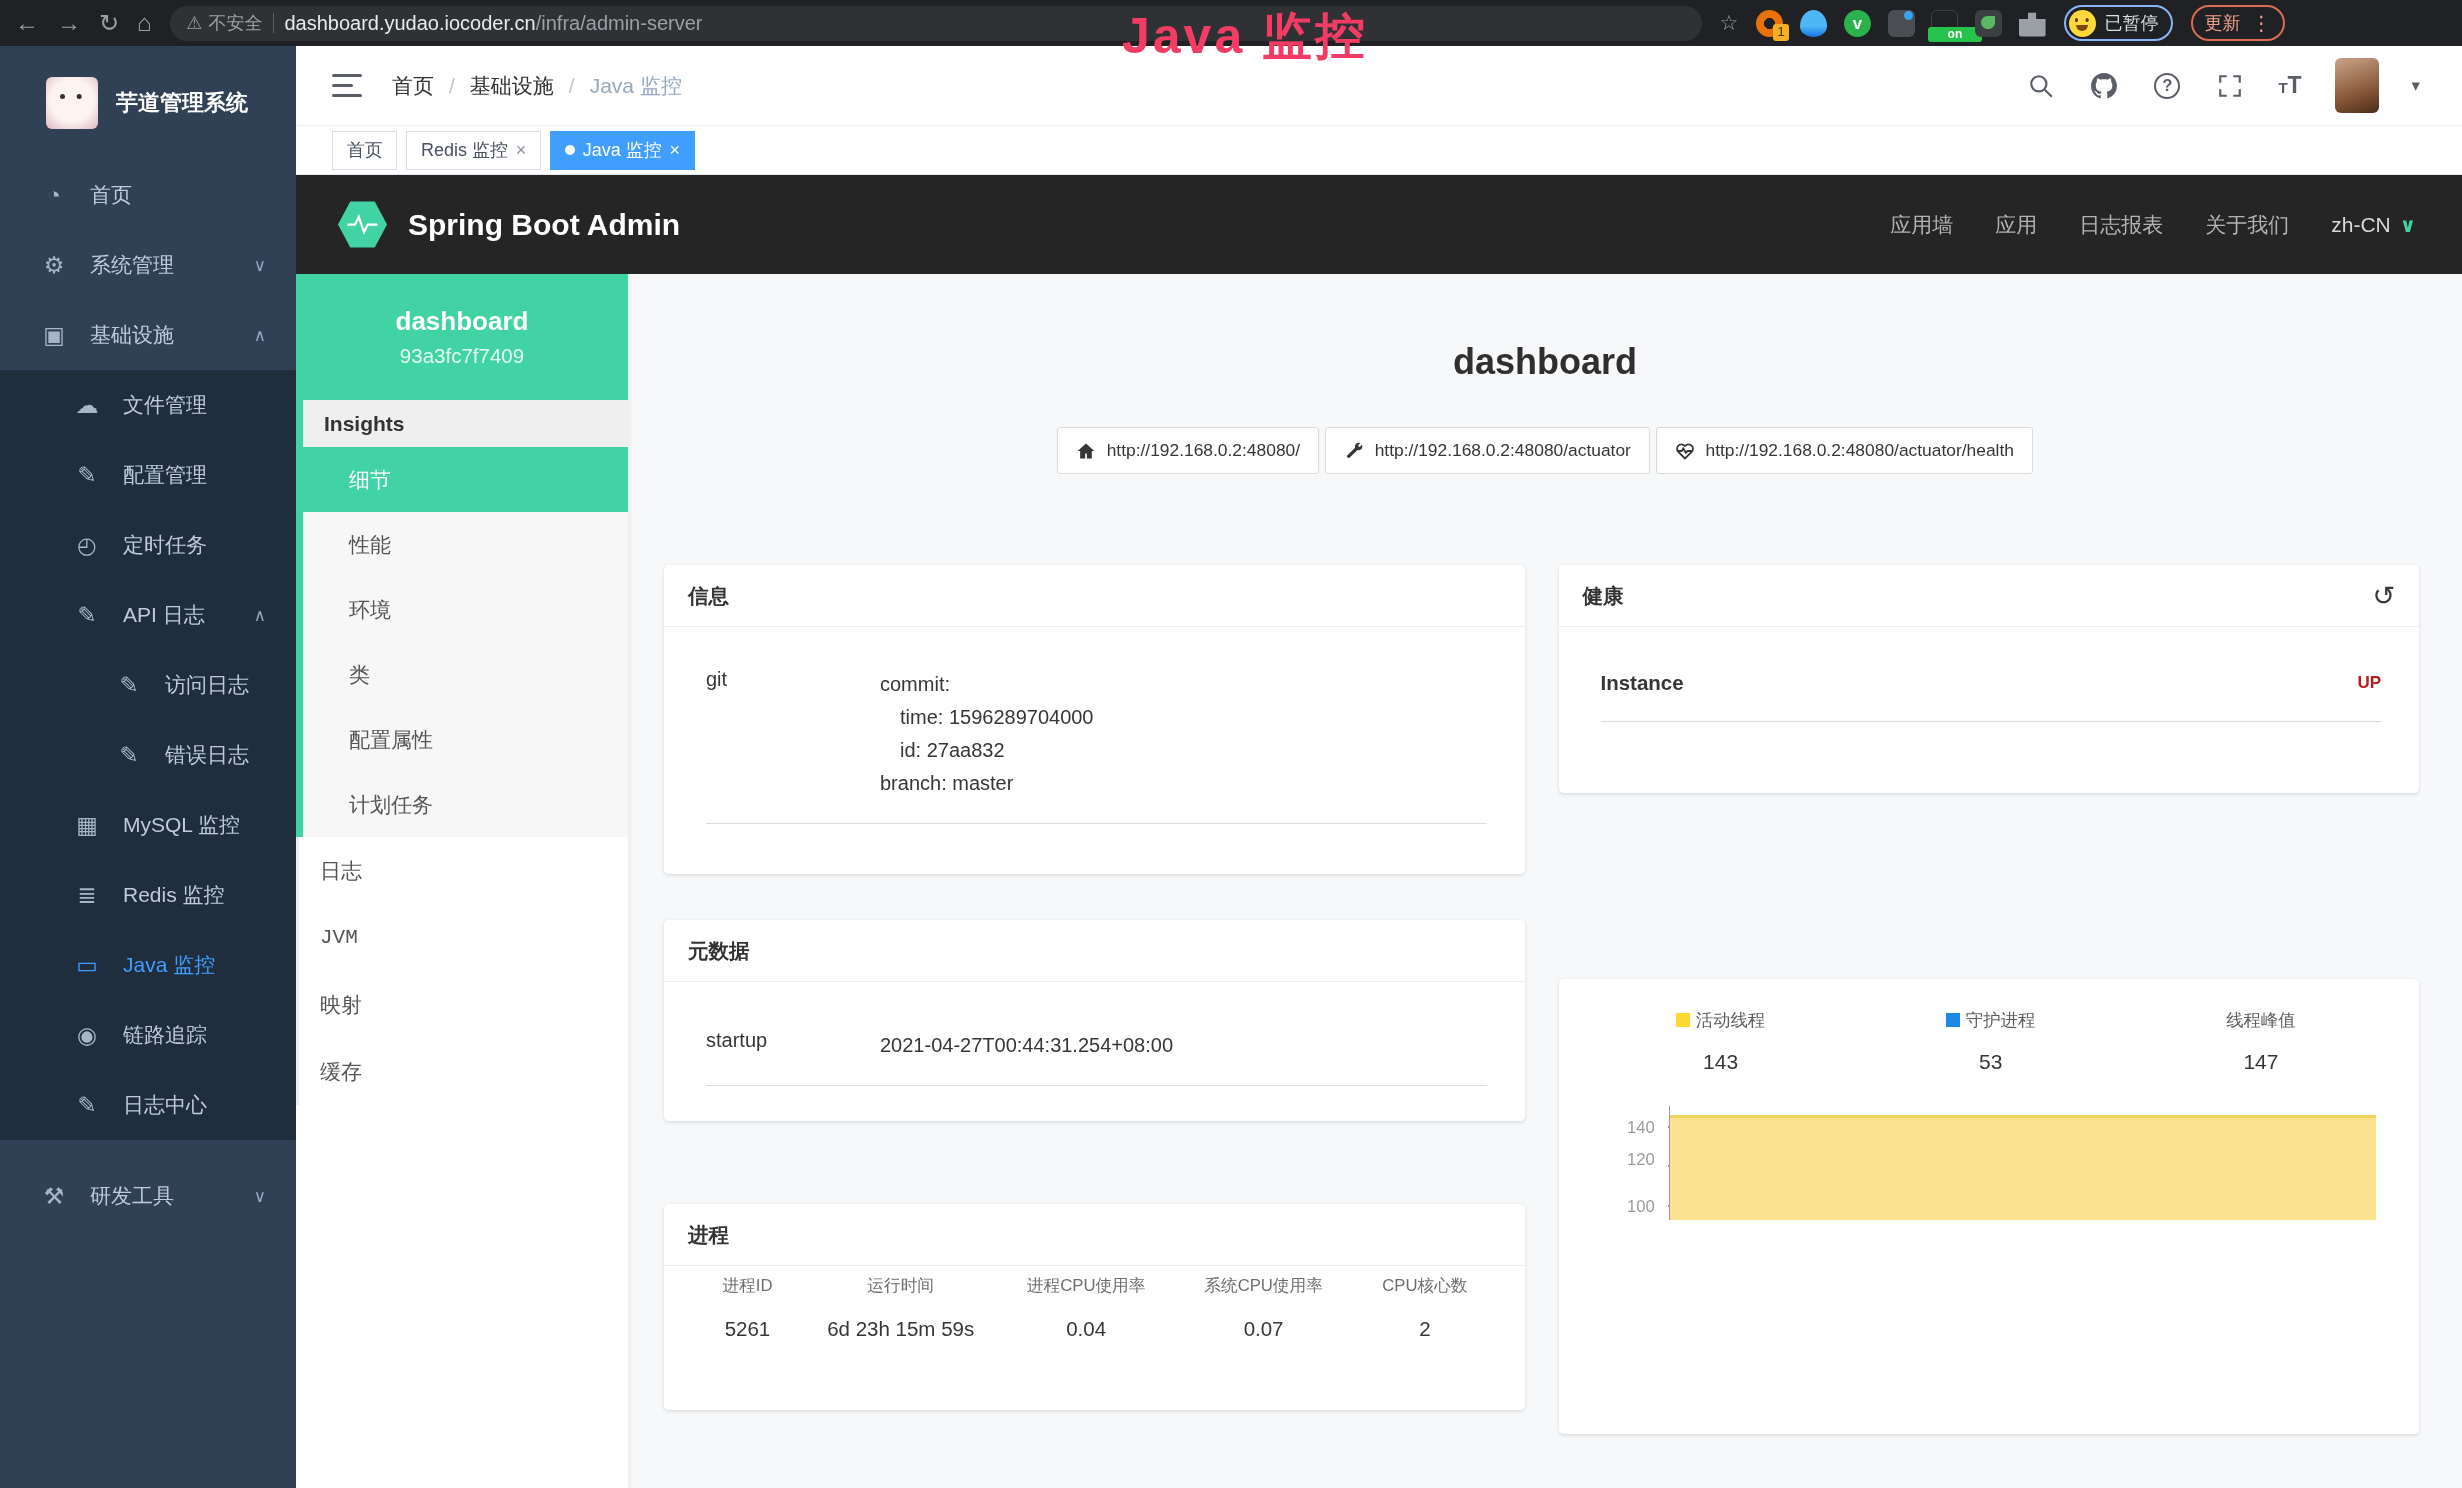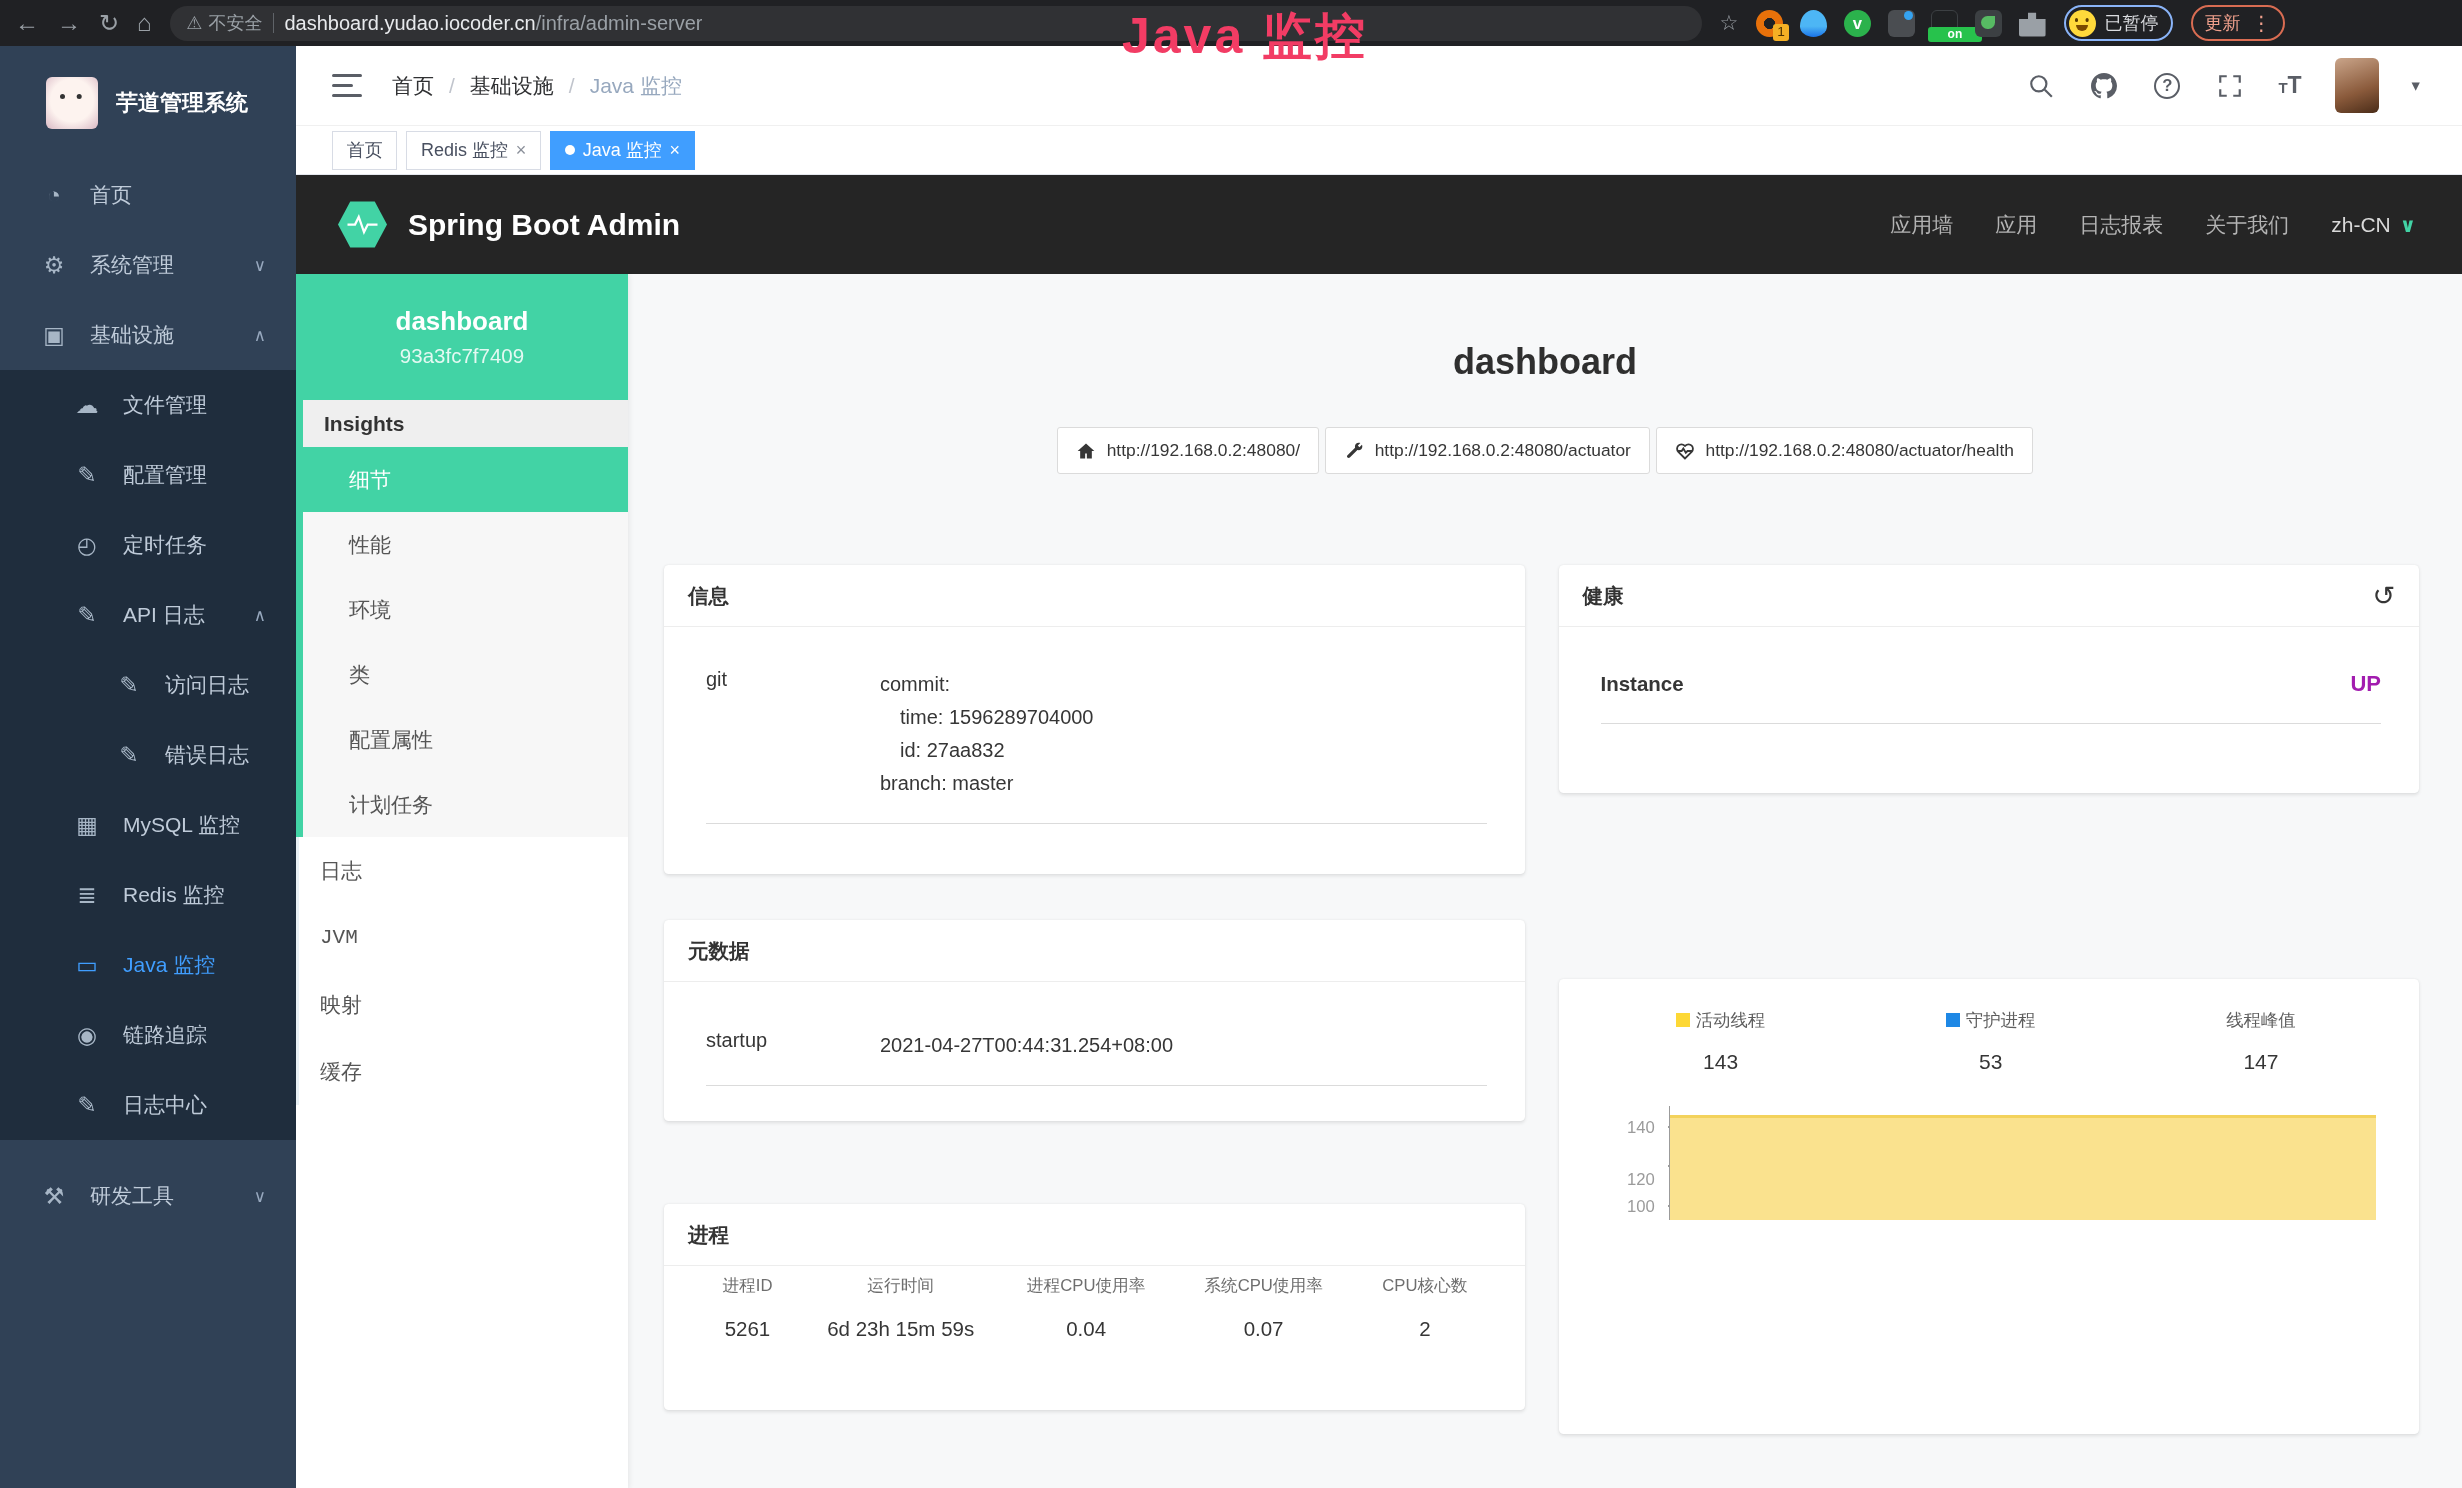--- a/index.html
+++ b/index.html
@@ -126,21 +126,21 @@
   .card-head .spacer { flex:1; }
   .hist-icon { font-size:27px; color:#363636; font-weight:normal; cursor:pointer; }
   .card-body { padding:21px 38px 26px 42px; }
 
   .kv-row { display:flex; padding:20px 0 23px; border-bottom:0.8px solid #dbdbdb; }
   .kv-key { width:174px; flex-shrink:0; font-size:20px; color:#363636; }
   .kv-val { font-size:20px; color:#363636; line-height:1.65; }
   .kv-val .ind { padding-left:20px; }
   .kv-flex { display:flex; align-items:center; justify-content:space-between; padding:23px 0 26px; border-bottom:0.8px solid #dbdbdb; }
   .kv-flex .kv-key { font-weight:bold; font-size:20.5px; width:auto; }
-  .up-badge { color:#a21caf; font-size:22px; font-weight:bold; }
+  .up-badge { color:#b91c1c; font-size:17px; font-weight:bold; }
 
   .ptable { }
   .ptable .p-head, .ptable .p-vals { display:flex; text-align:center; }
   .ptable .p-head span { font-size:16.7px; color:#6e6e6e; }
   .ptable .p-vals span { font-size:20.5px; color:#363636; margin-top:20px; }
   .pc0{width:14%;} .pc1{width:24%;} .pc2{width:22%;} .pc3{width:22%;} .pc4{width:18%;}
 
   .tstats { display:flex; margin-top:15px; }
   .tstat { flex:1; display:flex; flex-direction:column; align-items:center; gap:18px; }
   .tlegend { display:flex; align-items:center; gap:6px; font-size:17.4px; color:#5e5e5e; }
@@ -483,21 +483,21 @@
                       <div class="tlegend">
                           <span>线程峰值</span>
                         </div>
                       <div class="tvalue">147</div>
                     </div>
                   </div>
 
                   <div class="tchart">
                     <div class="tc-axis">
                       <span style="top:12px;">140</span>
-                      <span style="top:64px;">120</span>
+                      <span style="top:44px;">120</span>
                       <span style="top:91px;">100</span>
                     </div>
                     <div class="tc-plot">
                       <div class="tc-tick" style="top:20px;"></div>
                       <div class="tc-tick" style="top:59px;"></div>
                       <div class="tc-tick" style="top:99px;"></div>
                       <div class="tc-area"></div>
                     </div>
                   </div>
                 </div>

